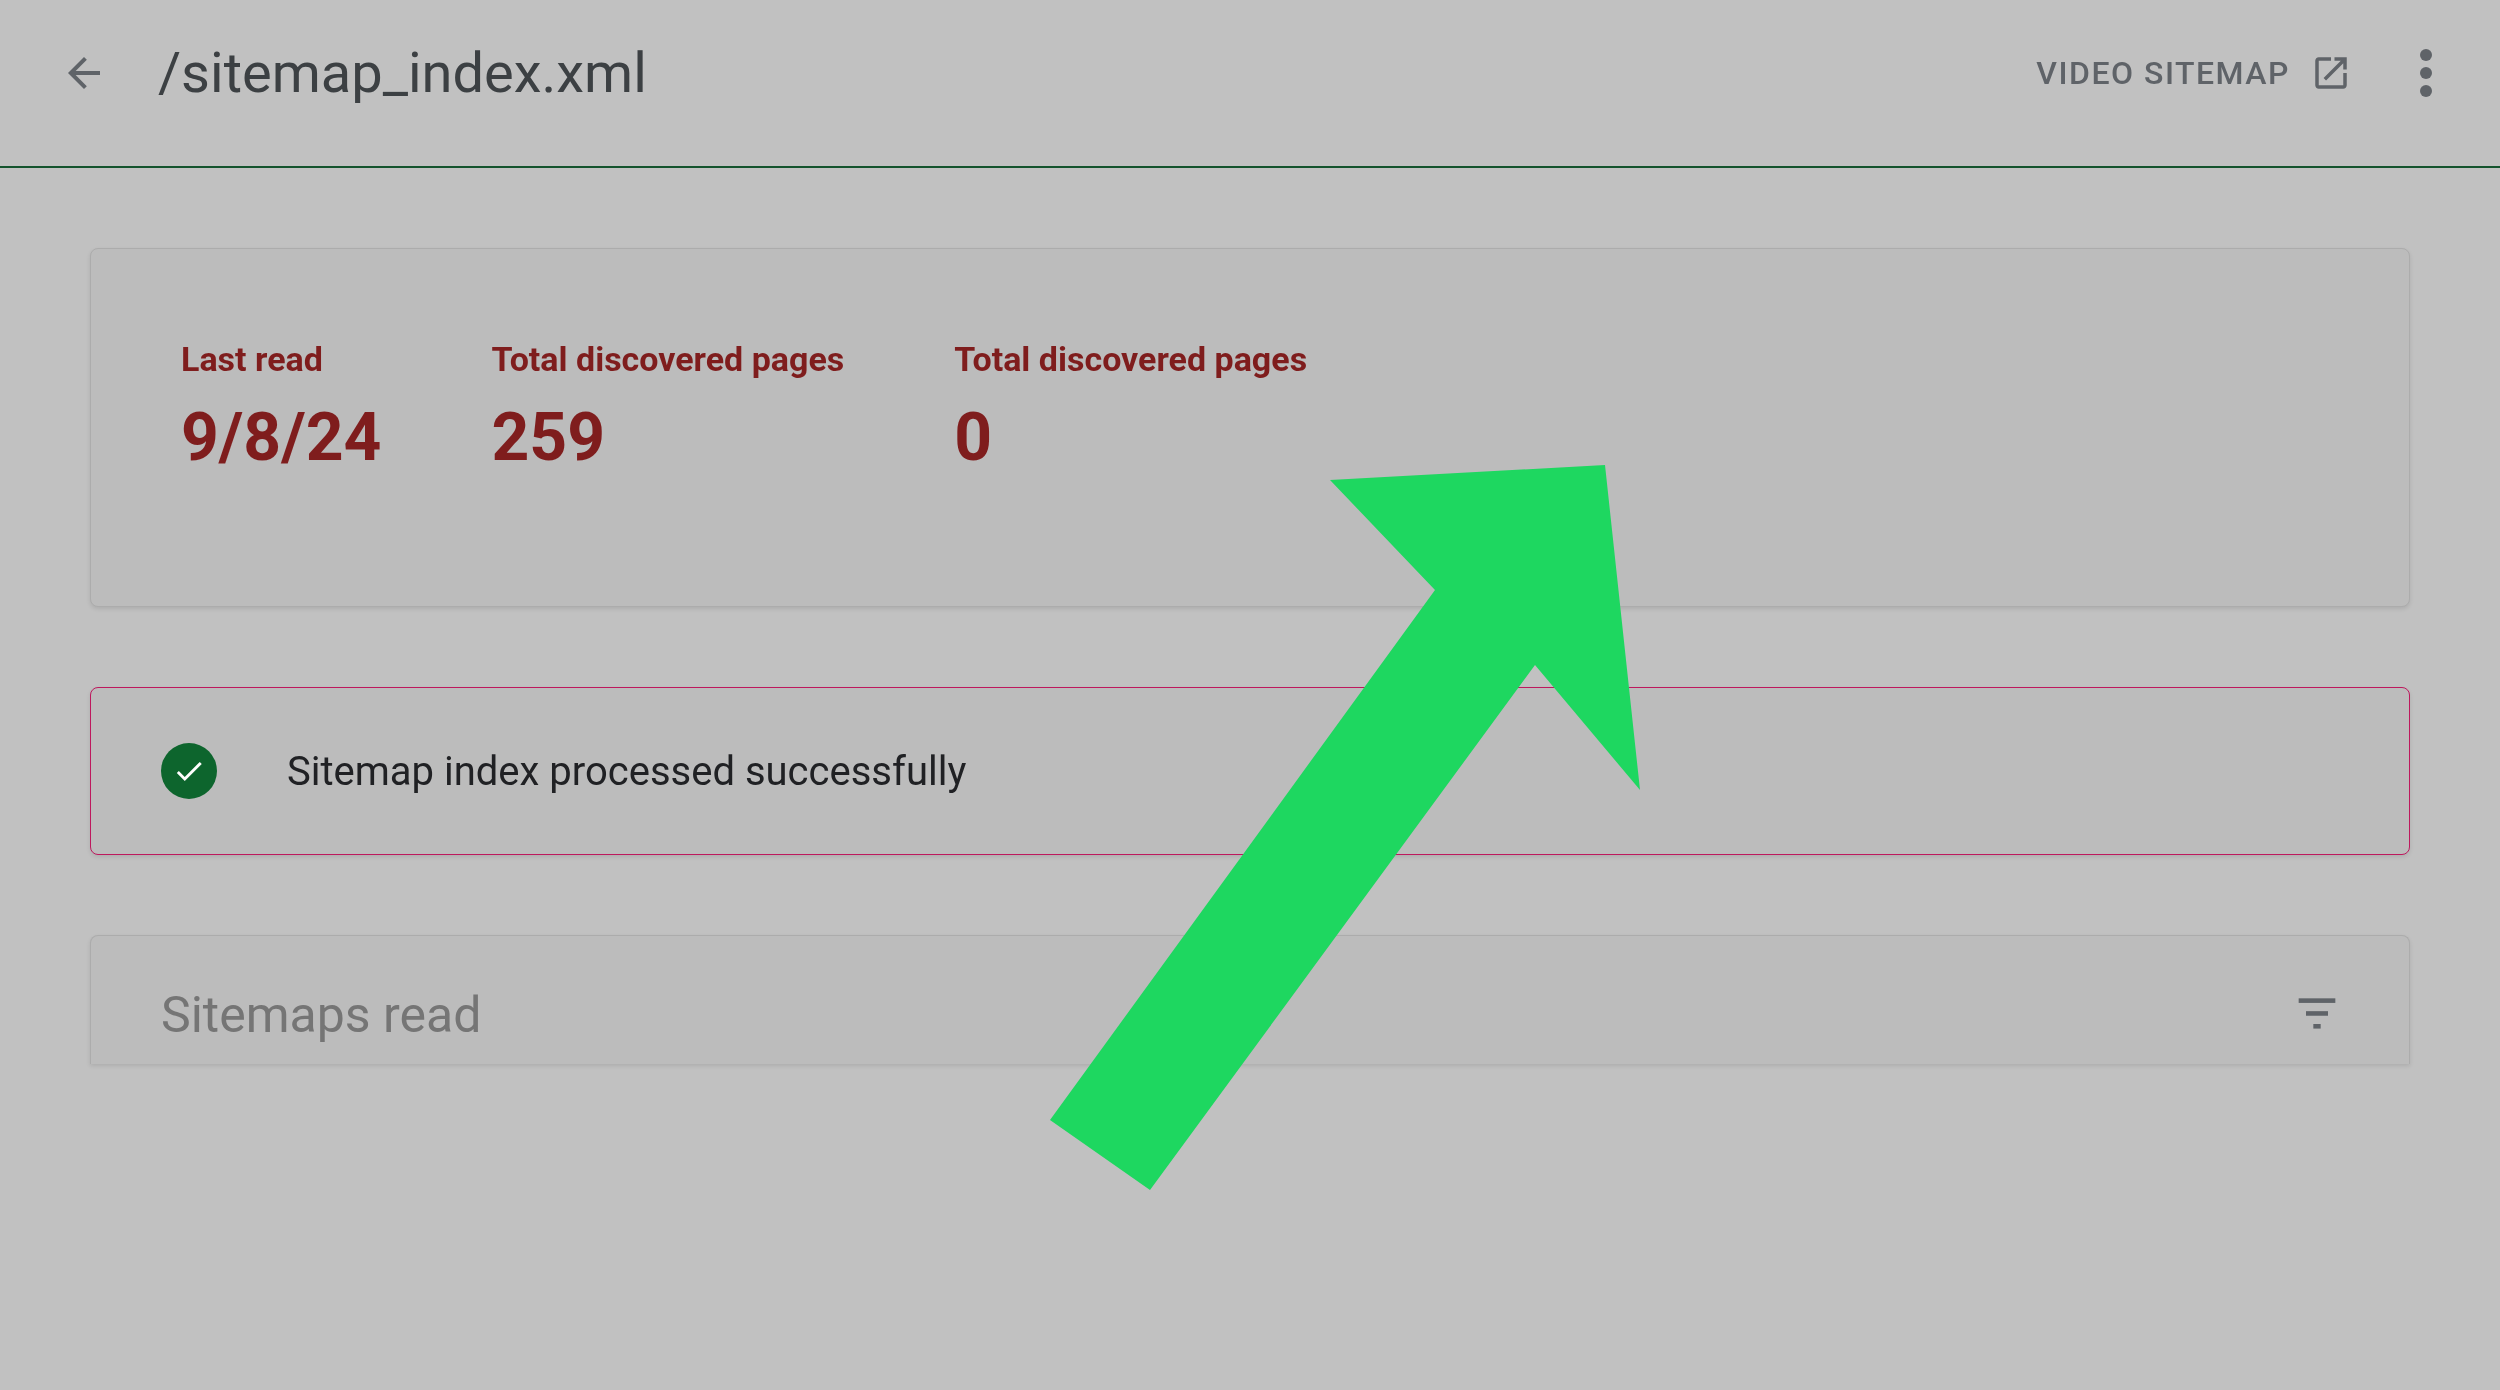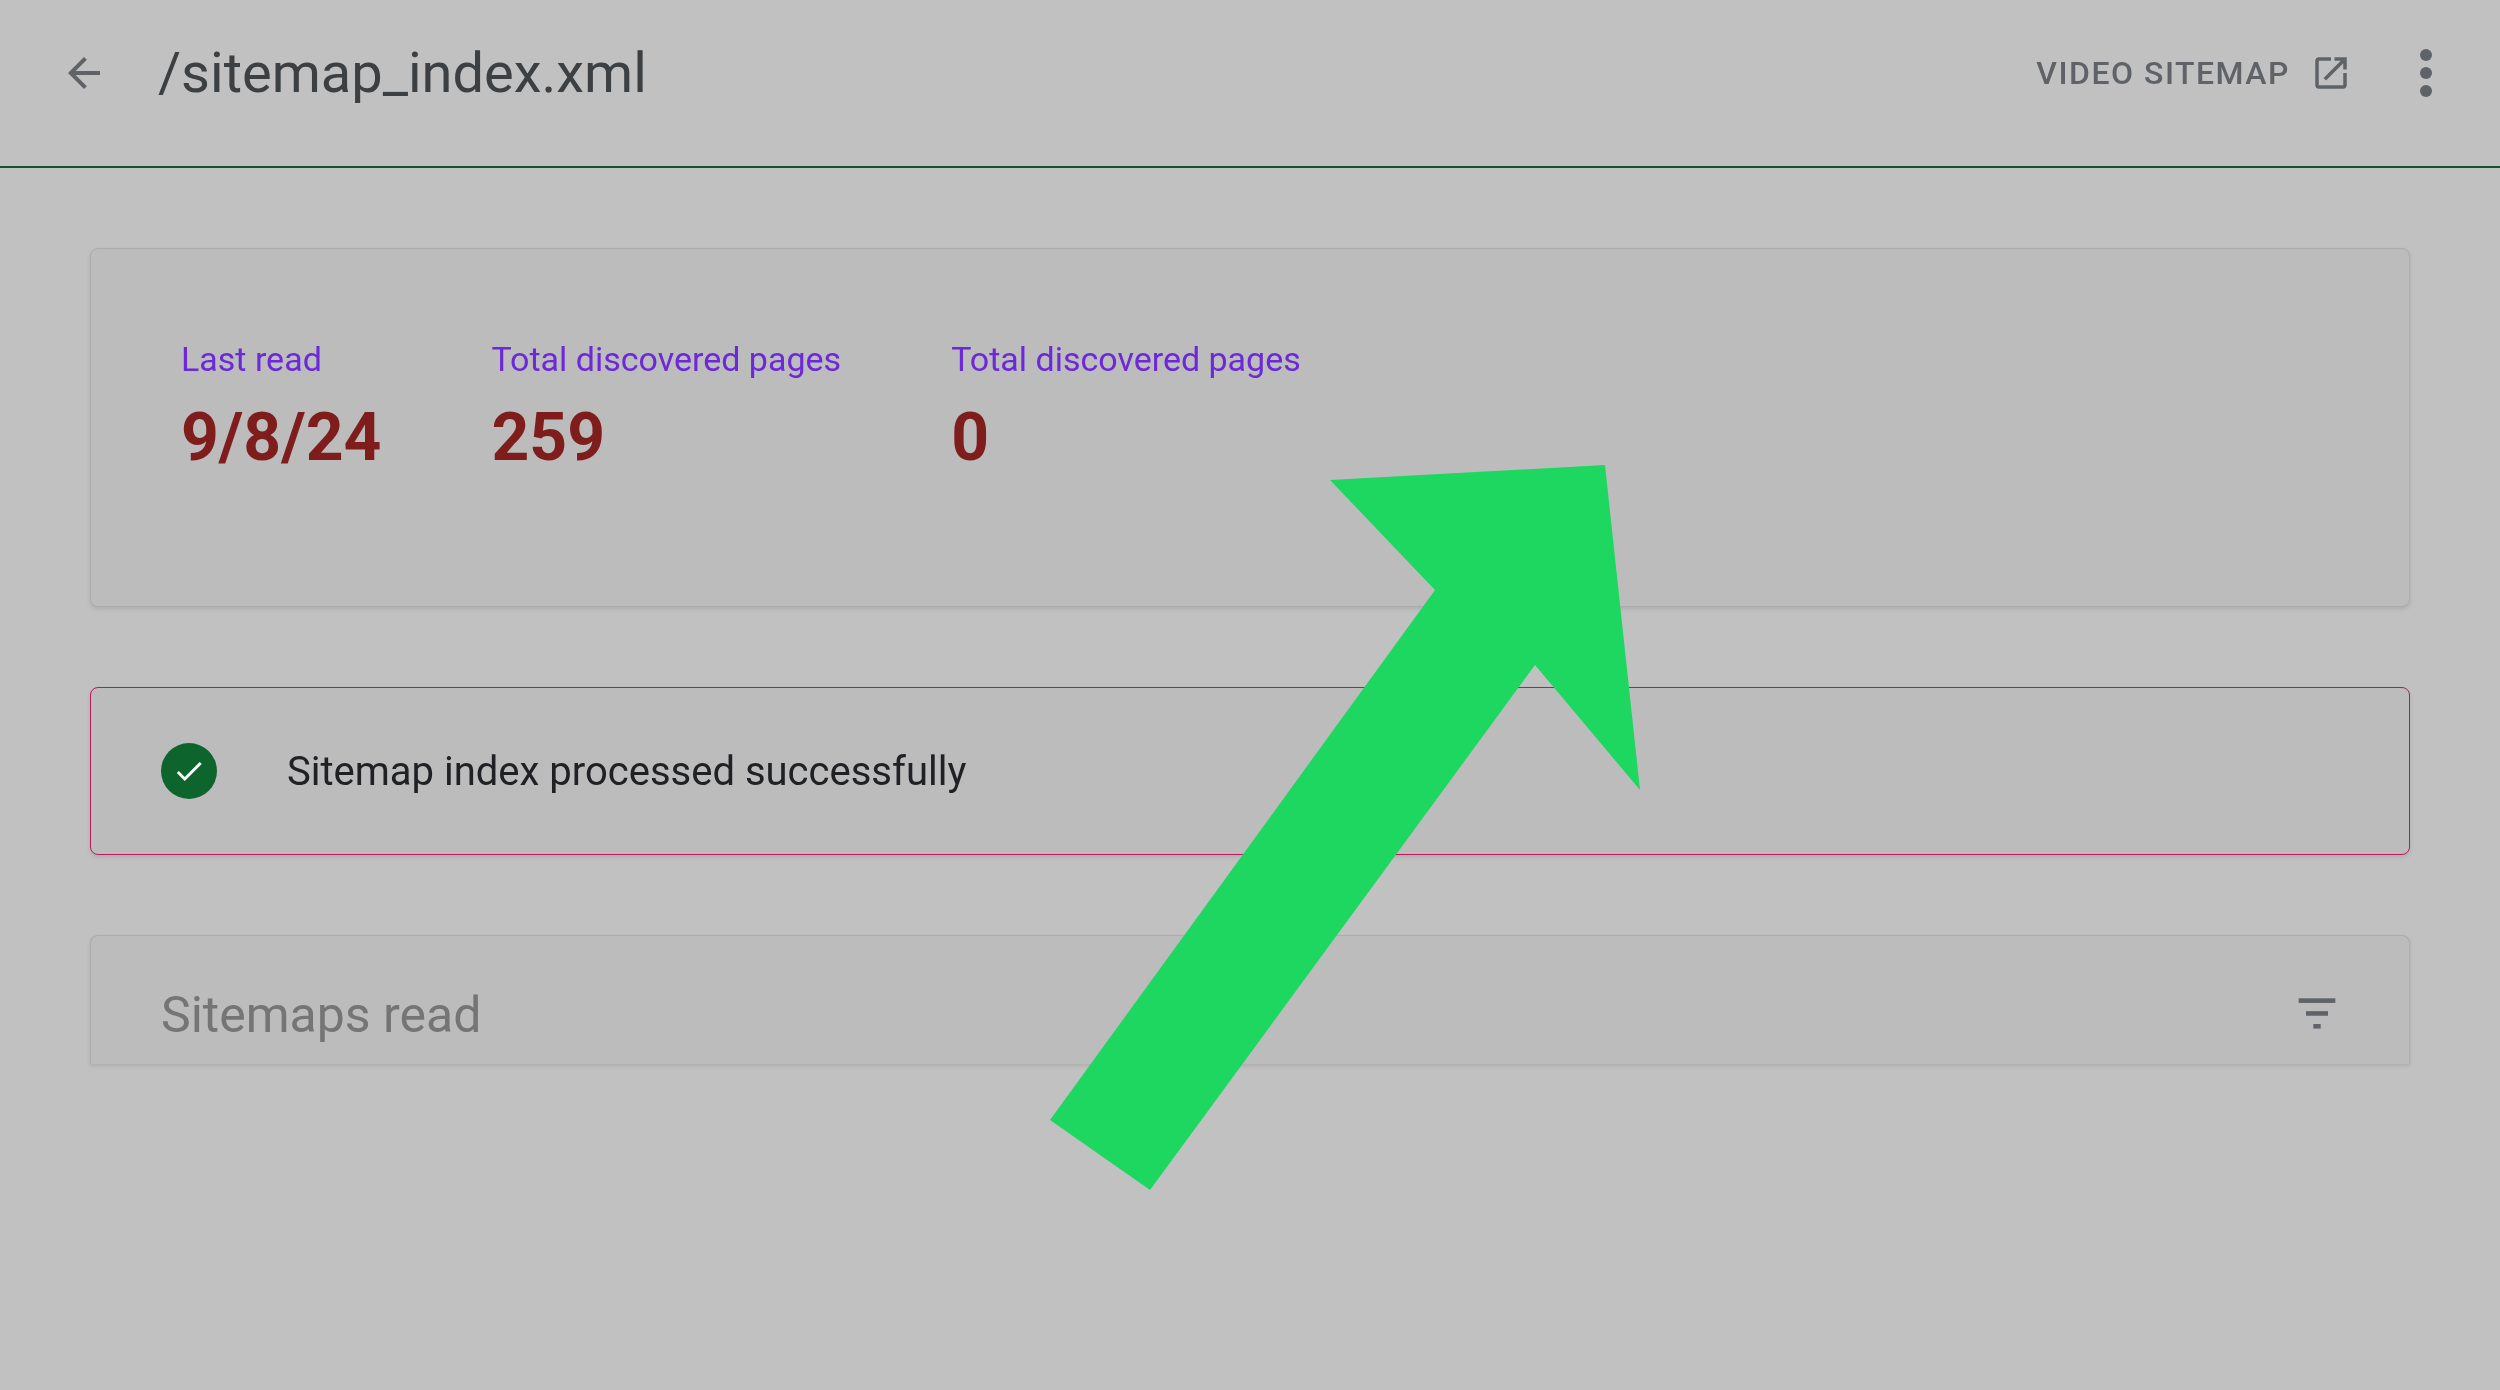--- a/index.html
+++ b/index.html
@@ -94,22 +94,22 @@
       display: flex;
       gap: 110px;
     }
     .stat-block {
       display: flex;
       flex-direction: column;
       gap: 20px;
     }
     .stat-label {
       font-size: 34px;
-      color: #6d28d9;
-      font-weight: 400;
+      color: #7f1d1d;
+      font-weight: 700;
     }
     .stat-value {
       font-size: 66px;
       color: #7f1d1d;
       font-weight: 700;
     }
     .actions {
       display: flex;
       flex-direction: column;
       gap: 40px;

